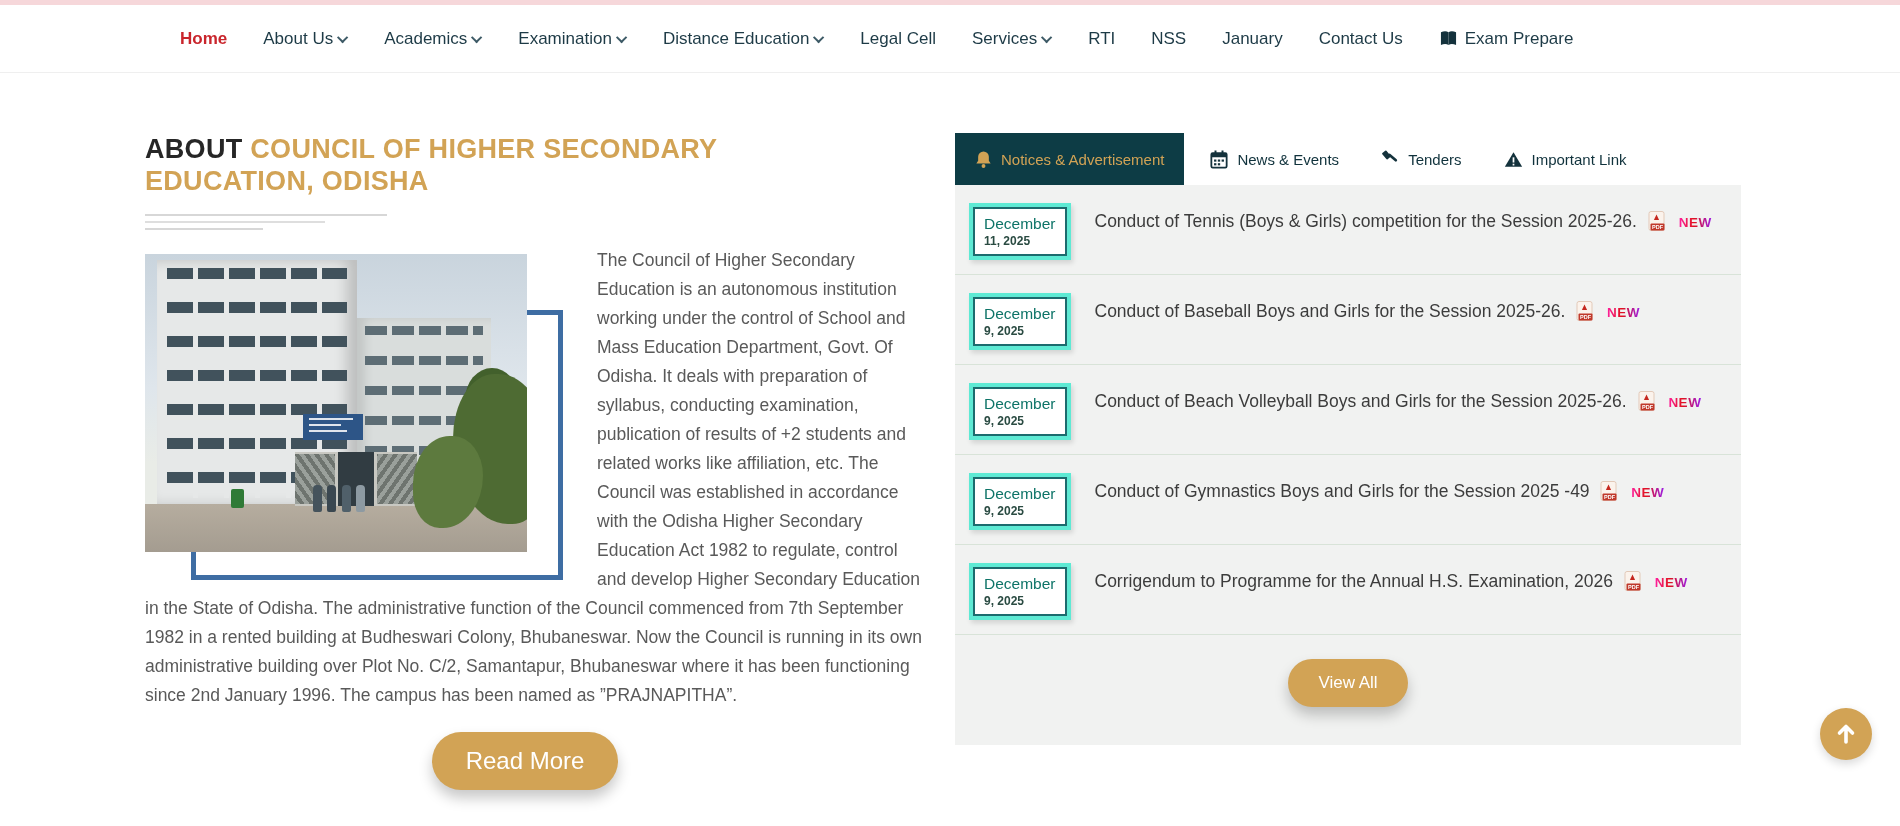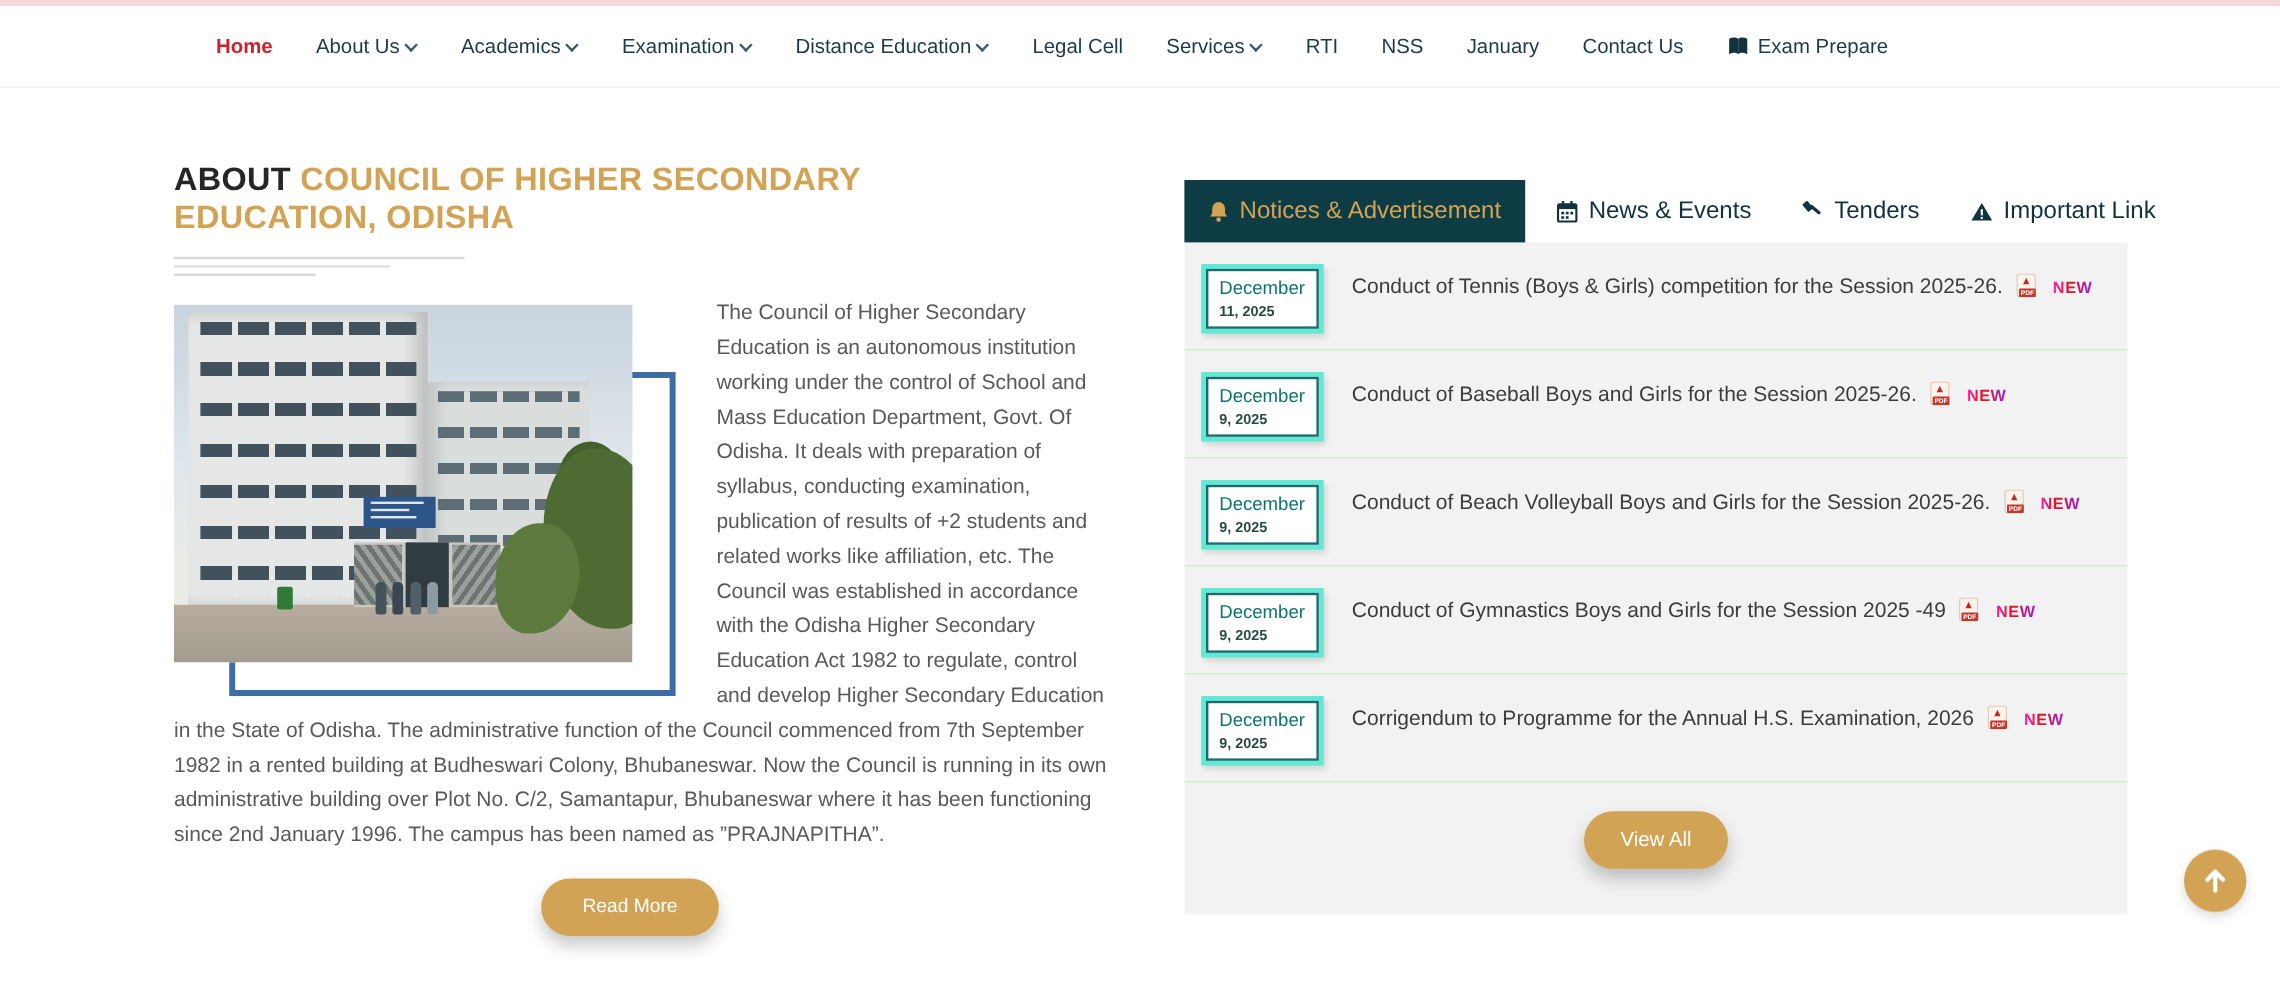--- a/index.html
+++ b/index.html
@@ -10,21 +10,21 @@
   .top-strip { height: 5px; background: #f6d7da; }
   .navbar { height: 68px; display: flex; align-items: center; gap: 36px;
     padding-left: 180px; background: #fff; border-bottom: 1px solid #efefef; }
   .nav-item { display: flex; align-items: center; gap: 7px; font-size: 17px;
     color: #1d3a46; font-weight: 500; cursor: pointer; white-space: nowrap; }
   .nav-item.active { color: #c9252c; font-weight: bold; }
   .chev { width: 8px; height: 8px; border-left: 2px solid #3d5a66; border-bottom: 2px solid #3d5a66;
     transform: rotate(-45deg) translateY(-2px); display: inline-block; }
 
   
-  .main { display: flex; gap: 64px; padding: 60px 0 0 145px; align-items: center; }
+  .main { display: flex; gap: 32px; padding: 60px 0 0 145px; }
   .col-left { width: 778px; }
   .col-right { width: 786px; }
 
   
   .about-heading { font-size: 27px; font-weight: 700; line-height: 1.2;
     letter-spacing: .3px; color: #262626; width: 660px; }
   .about-heading .gold { color: #d2a355; }
   .heading-divider { margin-top: 16px; }
   .heading-divider .l1 { width: 242px; height: 2px; background: #d7d7d7; }
   .heading-divider .l2 { width: 180px; height: 2px; background: #dedede; margin-top: 5px; }
@@ -70,26 +70,26 @@
   .bin { position: absolute; left: 86px; bottom: 44px; width: 13px; height: 19px;
     background: #2f7a36; border-radius: 2px; }
   .person { position: absolute; bottom: 40px; width: 9px; height: 27px; border-radius: 4px 4px 2px 2px; }
   .p1 { left: 168px; background: #45535c; }
   .p2 { left: 182px; background: #3a4750; }
   .p3 { left: 197px; background: #50606a; }
   .p4 { left: 211px; background: #8d9aa2; }
 
   .read-more-wrap { clear: none; text-align: center; margin-top: 22px; width: 760px; }
   .btn-gold { display: inline-block; background: #d2a355; color: #fff; border: none;
-    font-family: "Liberation Sans", sans-serif; font-size: 16px; padding: 15px 34px;
+    font-family: "Liberation Sans", sans-serif; font-size: 24px; padding: 15px 34px;
     border-radius: 30px; cursor: pointer; box-shadow: 0 8px 14px rgba(0,0,0,.22); }
 
   
   .tabs { display: flex; align-items: stretch; height: 52px; gap: 10px; }
-  .tab { display: flex; align-items: center; gap: 9px; padding: 0 16px; font-size: 20px;
+  .tab { display: flex; align-items: center; gap: 9px; padding: 0 16px; font-size: 15px;
     color: #10323c; font-weight: 500; cursor: pointer; white-space: nowrap; }
   .tab.active { background: #0d3c45; color: #d2a355; padding: 0 20px; }
   .panel { background: #f1f2f1; width: 786px; }
   .notice-row { display: flex; align-items: flex-start; height: 90px;
     padding: 18px 10px 0 14px; border-bottom: 1px solid #d8e3d8; cursor: pointer; }
   .date-box { background: #5eead4; padding: 4px; box-shadow: 2px 3px 5px rgba(0,0,0,.13); }
   .date-inner { background: #fff; border: 2px solid #1c6b6e; padding: 5px 9px 6px 9px; min-width: 78px; }
   .date-month { color: #0e7468; font-size: 15.5px; line-height: 1.25; }
   .date-day { color: #2a4b42; font-size: 12px; font-weight: 600; margin-top: 1px; }
   .notice-title { margin-left: 24px; font-size: 17.5px; color: #3c3c3c; line-height: 24px; padding-top: 6px; }

